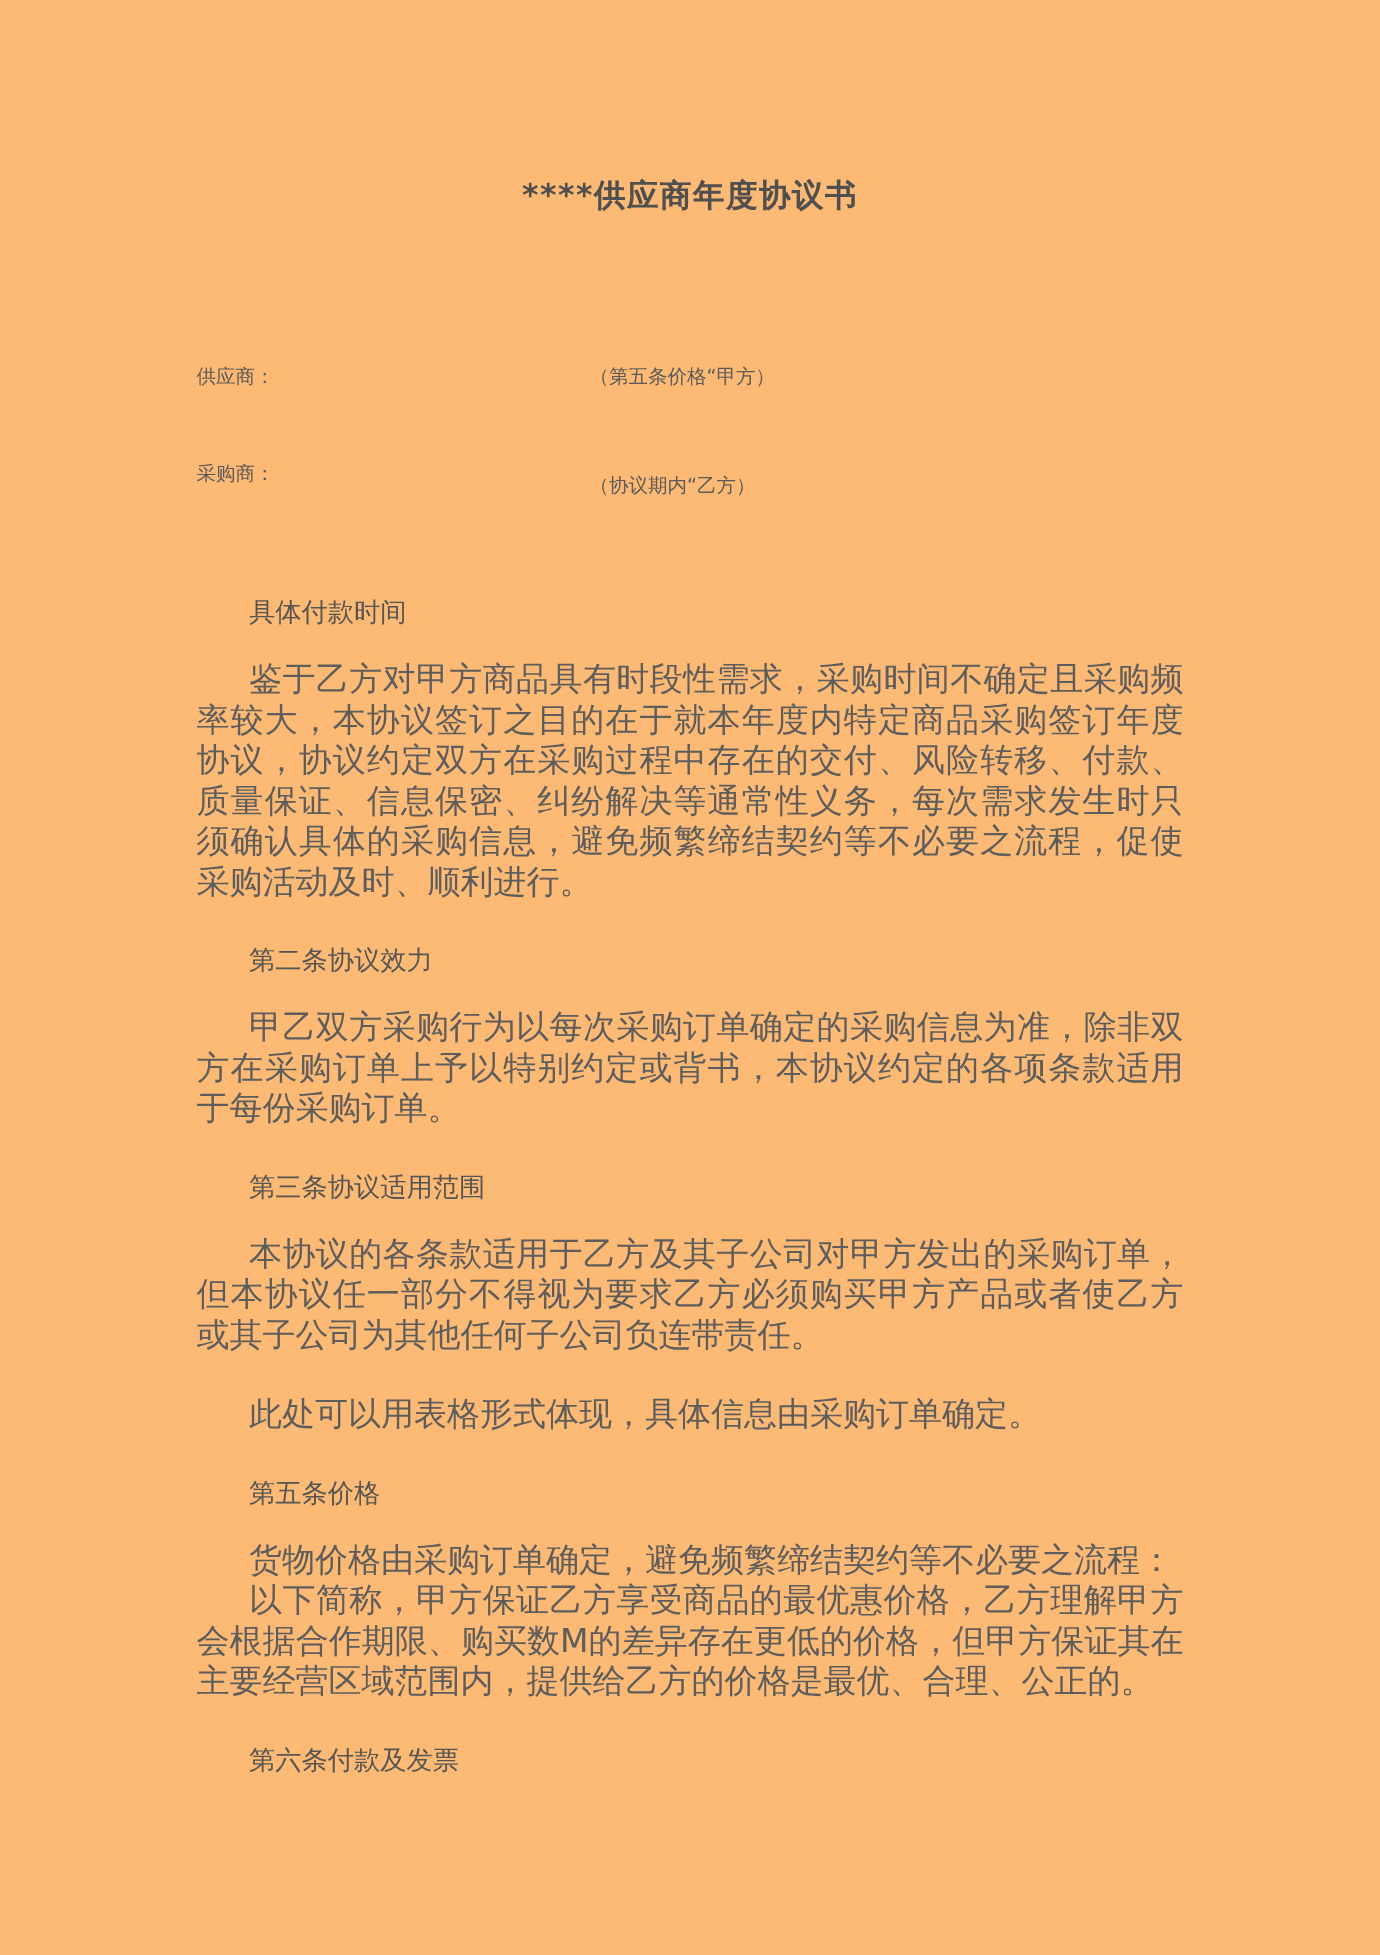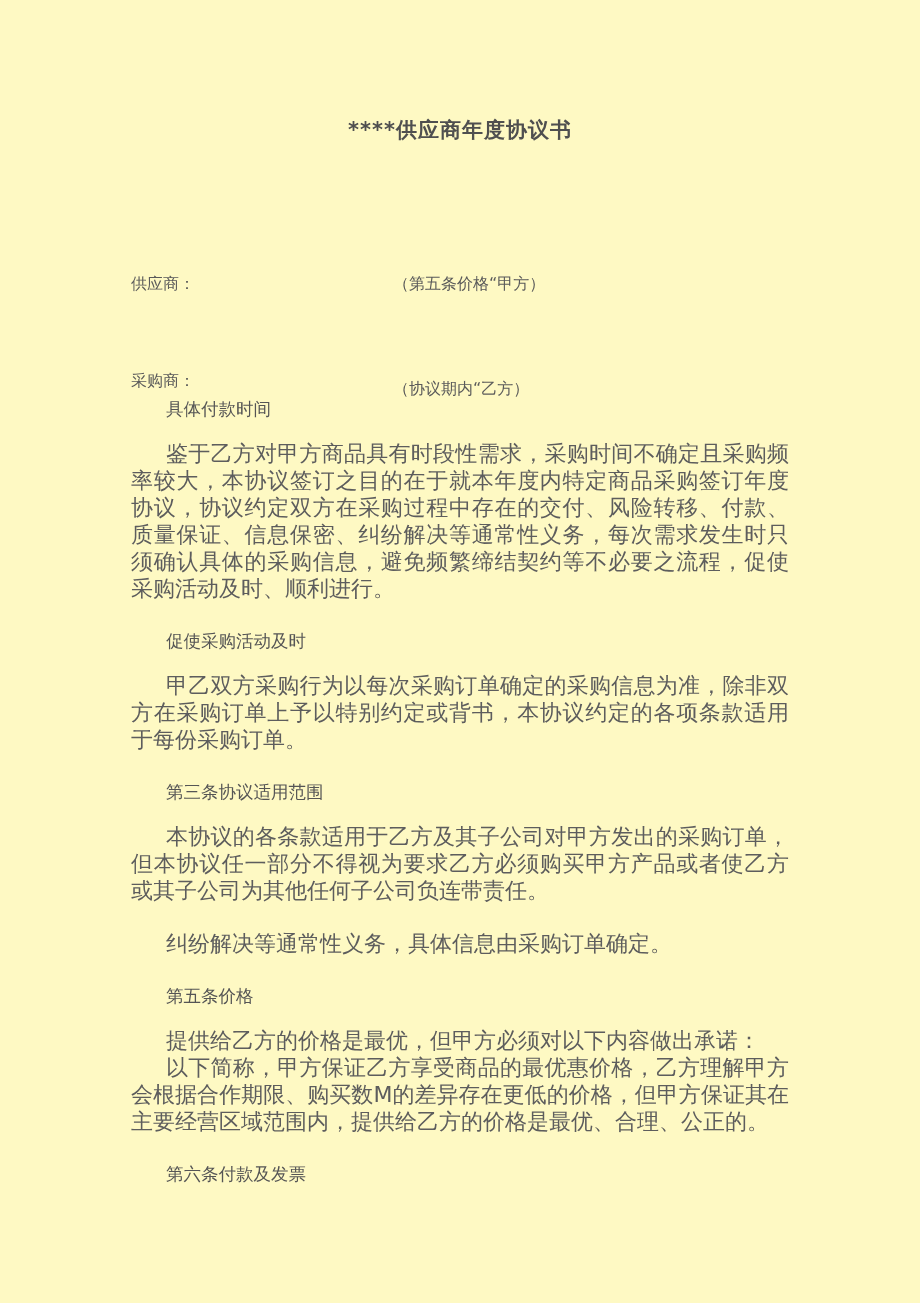--- a/index.html
+++ b/index.html
@@ -9,21 +9,21 @@
   }
   body {
     font-family: "DejaVu Sans", "Liberation Sans", sans-serif;
     color: #5a5a5a;
     -webkit-font-smoothing: antialiased;
   }
   .page {
     position: relative;
     width: 920px;
     height: 1303px;
-    background: #fef9c3;
+    background: #fdba74;
     overflow: hidden;
     box-sizing: border-box;
   }
 
   
   .doc-title {
     position: absolute;
     top: 115px;
     left: 0;
     width: 920px;
@@ -39,24 +39,23 @@
   
   .party-block {
     position: absolute;
     top: 240px;
     left: 131px;
     width: 660px;
   }
   .party-row {
     position: relative;
     height: 65px;
-    font-size: 16px;
+    font-size: 13px;
     line-height: 24px;
     color: #5a5a5a;
-    margin-top: 32px;
   }
   .party-label {
     position: absolute;
     left: 0;
     top: 0;
     white-space: pre;
   }
   .party-note {
     position: absolute;
     left: 262px;
@@ -124,33 +123,33 @@
         <span class="party-note">（协议期内“乙方）</span>
       </div>
     </div>
 
   <div class="content">
       <div class="section">
         <div class="sec-heading">具体付款时间</div>
         <p class="sec-para">鉴于乙方对甲方商品具有时段性需求，采购时间不确定且采购频率较大，本协议签订之目的在于就本年度内特定商品采购签订年度协议，协议约定双方在采购过程中存在的交付、风险转移、付款、质量保证、信息保密、纠纷解决等通常性义务，每次需求发生时只须确认具体的采购信息，避免频繁缔结契约等不必要之流程，促使采购活动及时、顺利进行。</p>
       </div>
       <div class="section">
-        <div class="sec-heading">促使采购活动及时</div>
+        <div class="sec-heading">第二条协议效力</div>
         <p class="sec-para">甲乙双方采购行为以每次采购订单确定的采购信息为准，除非双方在采购订单上予以特别约定或背书，本协议约定的各项条款适用于每份采购订单。</p>
       </div>
       <div class="section">
         <div class="sec-heading">第三条协议适用范围</div>
         <p class="sec-para">本协议的各条款适用于乙方及其子公司对甲方发出的采购订单，但本协议任一部分不得视为要求乙方必须购买甲方产品或者使乙方或其子公司为其他任何子公司负连带责任。</p>
       </div>
       <div class="section">
-        <p class="sec-para nowrap">纠纷解决等通常性义务，具体信息由采购订单确定。</p>
+        <p class="sec-para nowrap">此处可以用表格形式体现，具体信息由采购订单确定。</p>
       </div>
       <div class="section">
         <div class="sec-heading">第五条价格</div>
-        <p class="sec-para nowrap">提供给乙方的价格是最优，但甲方必须对以下内容做出承诺：</p>
+        <p class="sec-para nowrap">货物价格由采购订单确定，避免频繁缔结契约等不必要之流程：</p>
         <p class="sec-para">以下简称，甲方保证乙方享受商品的最优惠价格，乙方理解甲方会根据合作期限、购买数M的差异存在更低的价格，但甲方保证其在主要经营区域范围内，提供给乙方的价格是最优、合理、公正的。</p>
       </div>
       <div class="section">
         <div class="sec-heading">第六条付款及发票</div>
       </div>
     </div>
 
 </div>
 
 </body></html>

